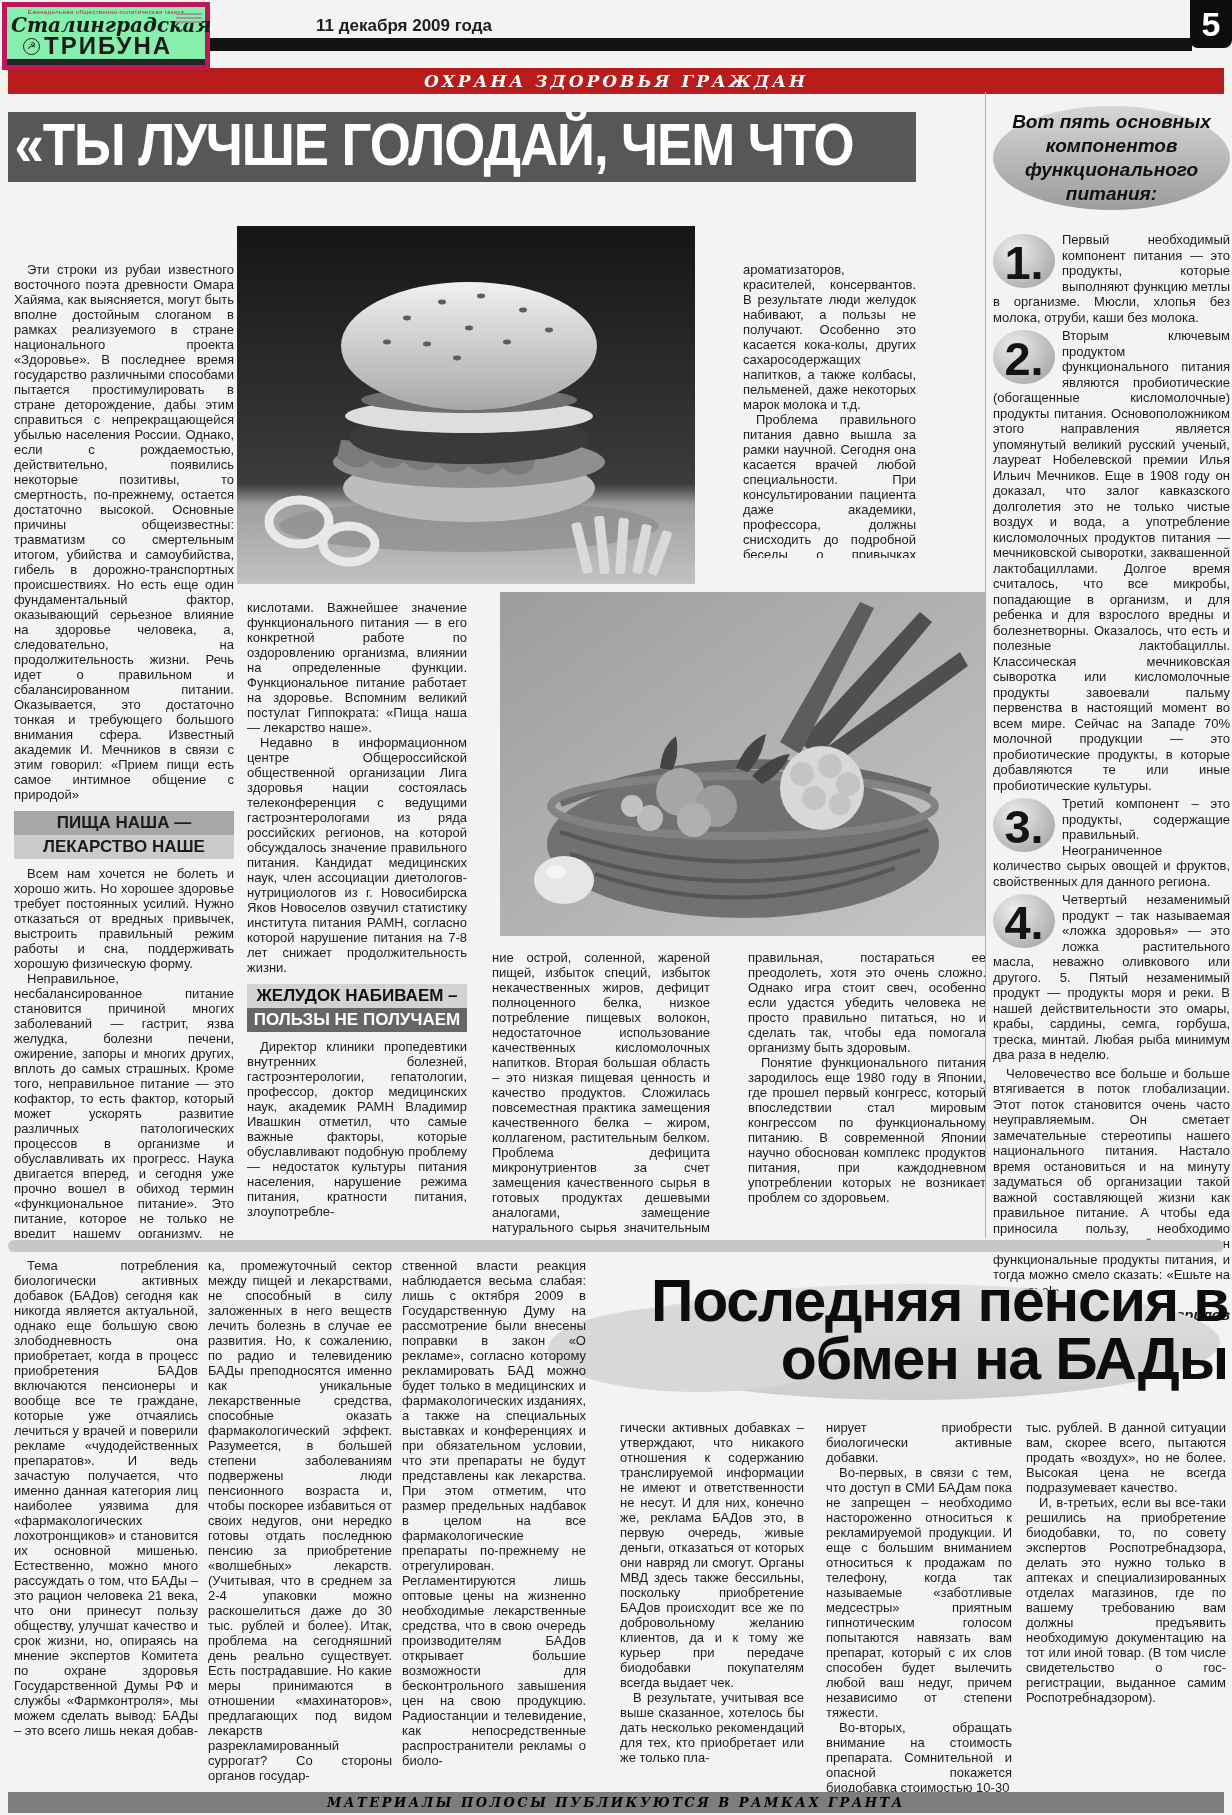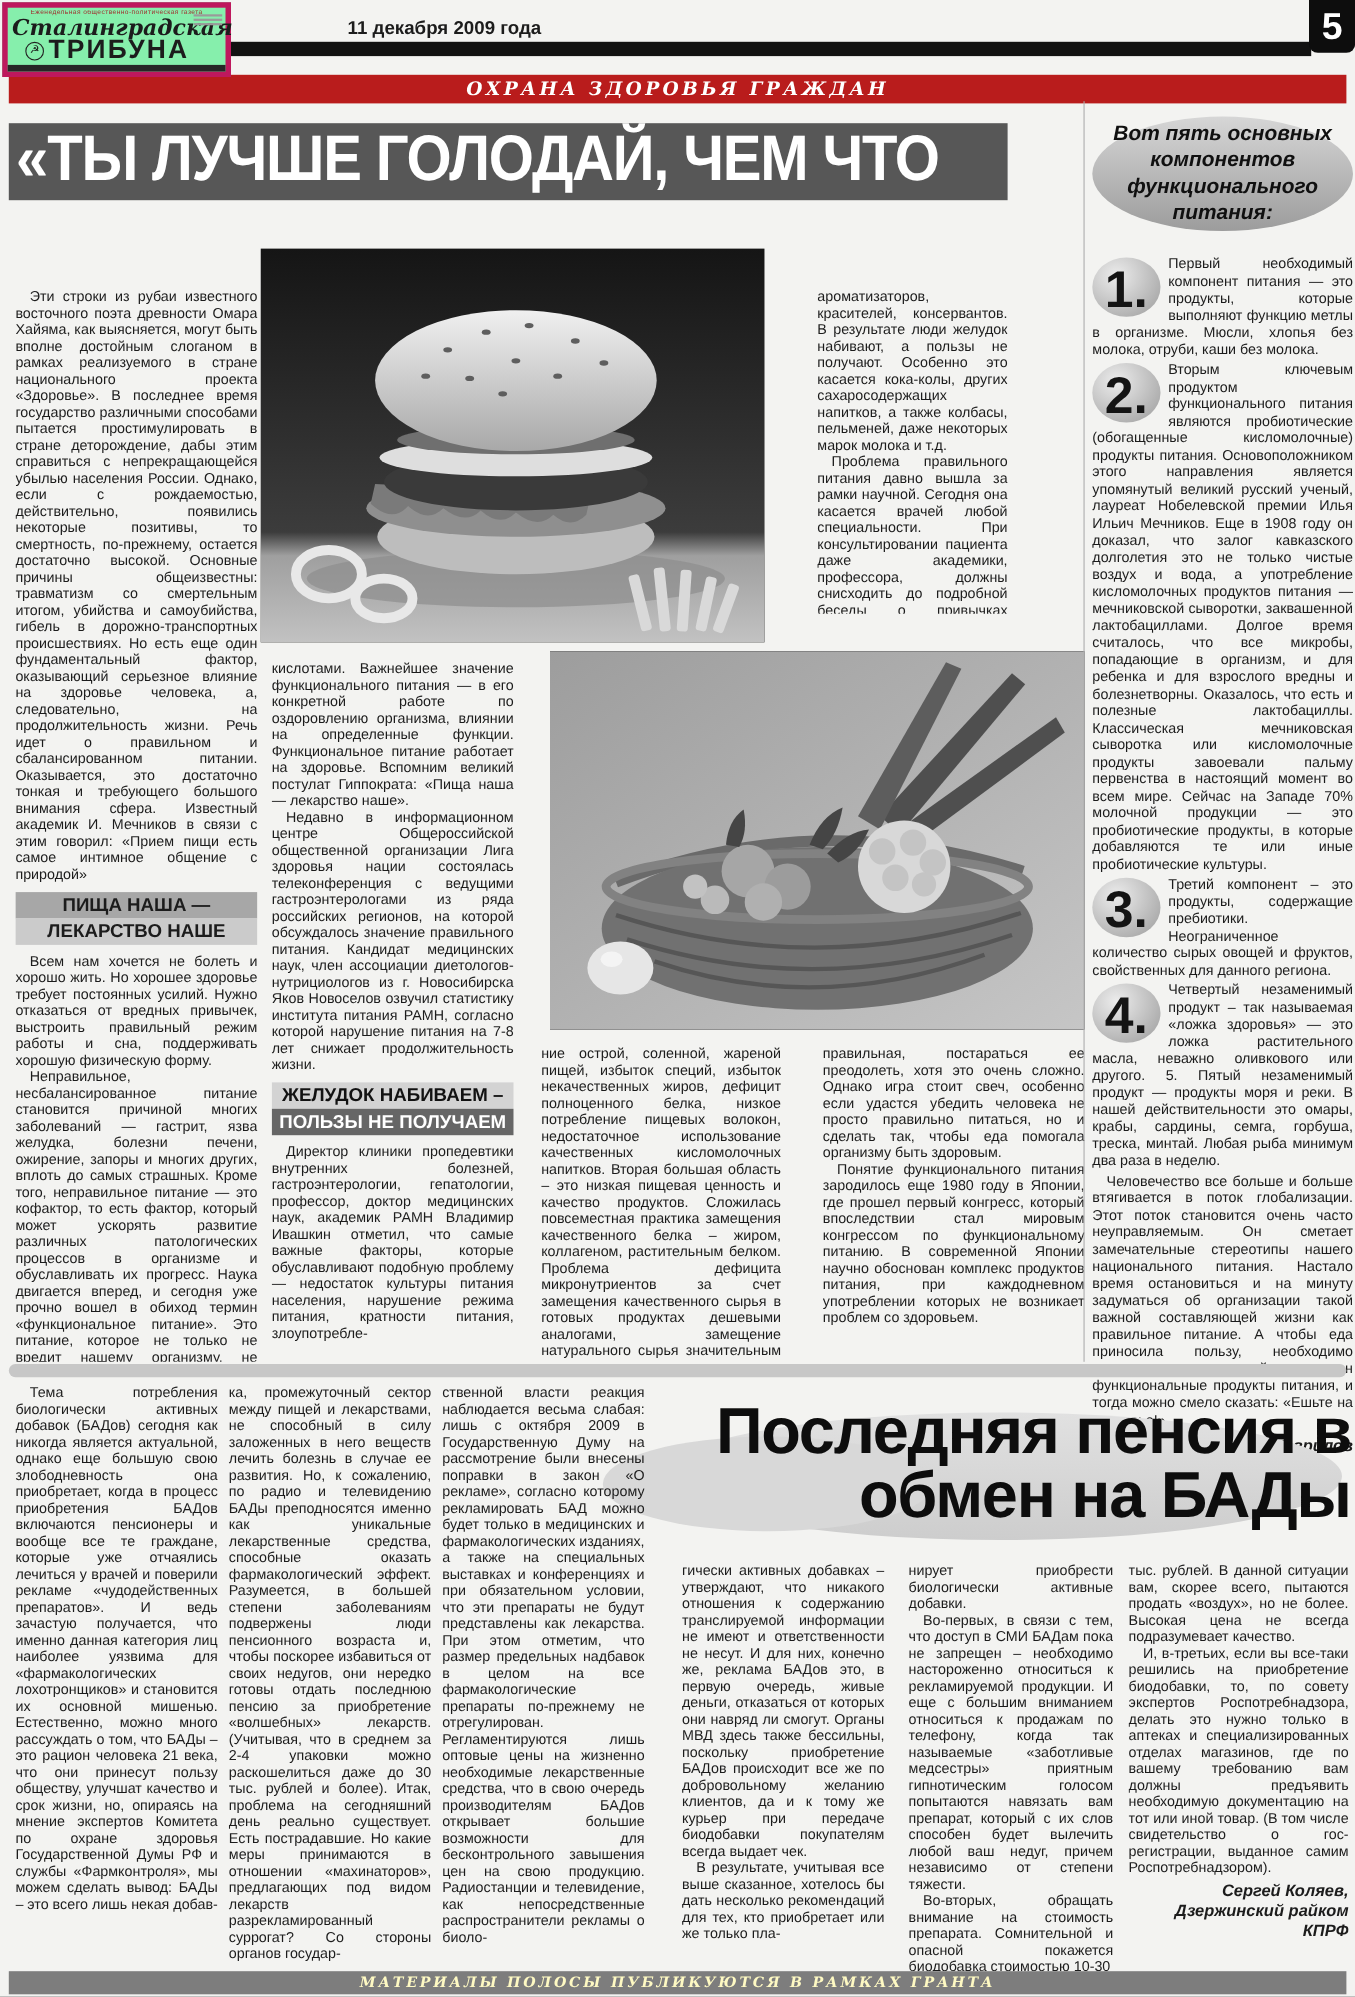--- a/index.html
+++ b/index.html
@@ -69,21 +69,21 @@
   .divider{left:8px;top:1240px;width:1216px;height:12px;background:#c7c7c7;border-radius:6px;}
   .a2-ellipse1{left:600px;top:1284px;width:620px;height:116px;border-radius:50%;background:linear-gradient(#e1e1e1,#cdcdcd);}
   .a2-ellipse2{left:548px;top:1306px;width:300px;height:86px;border-radius:50%;background:#d8d8d8;}
   .a2-head{left:556px;top:1272px;width:672px;text-align:right;z-index:2;}
   .a2-head span{display:inline-block;color:#0d0d0d;font-weight:bold;font-size:50px;line-height:58px;
                 white-space:nowrap;transform:scale(1.18,1.18);transform-origin:100% 50%;letter-spacing:-1px;}
   .a2-byline{font-weight:bold;font-style:italic;font-size:15px;line-height:18px;text-align:right;margin-top:6px;}
   .a2-byline div{margin:0;}
 
   
-  .footer-banner{left:8px;top:1792px;width:1216px;height:21px;background:#7d7d7d;color:#fef9c3;
+  .footer-banner{left:8px;top:1792px;width:1216px;height:21px;background:#7d7d7d;color:#000000;
                  font-family:"DejaVu Serif",serif;font-style:italic;font-weight:bold;
                  font-size:13px;line-height:21px;text-align:center;letter-spacing:2.5px;}
 </style>
 </head>
 <body>
 
 <div class="page">
 
   <div class="abs masthead">
     <div class="mh-tagline">Еженедельная общественно-политическая газета</div>
@@ -245,21 +245,21 @@
     <div class="sb-item">
       <span class="badge">1.</span>
       <span>Первый необходимый компонент питания — это продукты, которые выполняют функцию метлы в организме. Мюсли, хлопья без молока, отруби, каши без молока.</span>
     </div>
     <div class="sb-item">
       <span class="badge">2.</span>
       <span>Вторым ключевым продуктом функционального питания являются пробиотические (обогащенные кисломолочные) продукты питания. Основоположником этого направления является упомянутый великий русский ученый, лауреат Нобелевской премии Илья Ильич Мечников. Еще в 1908 году он доказал, что залог кавказского долголетия это не только чистые воздух и вода, а употребление кисломолочных продуктов питания — мечниковской сыворотки, заквашенной лактобациллами. Долгое время считалось, что все микробы, попадающие в организм, и для ребенка и для взрослого вредны и болезнетворны. Оказалось, что есть и полезные лактобациллы. Классическая мечниковская сыворотка или кисломолочные продукты завоевали пальму первенства в настоящий момент во всем мире. Сейчас на Западе 70% молочной продукции — это пробиотические продукты, в которые добавляются те или иные пробиотические культуры.</span>
     </div>
     <div class="sb-item">
       <span class="badge">3.</span>
-      <span>Третий компонент – это продукты, содержащие пребиотики. Неограниченное количество сырых овощей и фруктов, свойственных для данного региона.</span>
+      <span>Третий компонент – это продукты, содержащие правильный. Неограниченное количество сырых овощей и фруктов, свойственных для данного региона.</span>
     </div>
     <div class="sb-item">
       <span class="badge">4.</span>
       <span>Четвертый незаменимый продукт – так называемая «ложка здоровья» — это ложка растительного масла, неважно оливкового или другого. 5. Пятый незаменимый продукт — продукты моря и реки. В нашей действительности это омары, крабы, сардины, семга, горбуша, треска, минтай. Любая рыба минимум два раза в неделю.</span>
     </div>
     <div class="sb-closing">
       <p>Человечество все больше и больше втягивается в поток глобализации. Этот поток становится очень часто неуправляемым. Он сметает замечательные стереотипы нашего национального питания. Настало время остановиться и на минуту задуматься об организации такой важной составляющей жизни как правильное питание. А чтобы еда приносила пользу, необходимо включать в свой рацион функциональные продукты питания, и тогда можно смело сказать: «Ешьте на здоровье!».</p>
     </div>
     <div class="byline">Юрий Гаврилов</div>
   </div>
@@ -287,22 +287,17 @@
     <p class="ind">В результате, учитывая все выше сказанное, хотелось бы дать несколько рекомендаций для тех, кто приобретает или же только пла-</p>
   </div>
   <div class="abs body-text" style="left:826px;top:1420px;width:186px;height:372px;">
     <p>нирует приобрести биологически активные добавки.</p>
     <p class="ind">Во-первых, в связи с тем, что доступ в СМИ БАДам пока не запрещен – необходимо настороженно относиться к рекламируемой продукции. И еще с большим вниманием относиться к продажам по телефону, когда так называемые «заботливые медсестры» приятным гипнотическим голосом попытаются навязать вам препарат, который с их слов способен будет вылечить любой ваш недуг, причем независимо от степени тяжести.</p>
     <p class="ind">Во-вторых, обращать внимание на стоимость препарата. Сомнительной и опасной покажется биодобавка стоимостью 10-30</p>
   </div>
   <div class="abs body-text" style="left:1026px;top:1420px;width:200px;height:372px;">
     <p>тыс. рублей. В данной ситуации вам, скорее всего, пытаются продать «воздух», но не более. Высокая цена не всегда подразумевает качество.</p>
     <p class="ind">И, в-третьих, если вы все-таки решились на приобретение биодобавки, то, по совету экспертов Роспотребнадзора, делать это нужно только в аптеках и специализированных отделах магазинов, где по вашему требованию вам должны предъявить необходимую документацию на тот или иной товар. (В том числе свидетельство о гос-регистрации, выданное самим Роспотребнадзором).</p>
-    <div class="a2-byline">
-      <div>Сергей Коляев,</div>
-      <div>Дзержинский райком</div>
-      <div>КПРФ</div>
-    </div>
   </div>
 
   <div class="abs footer-banner">МАТЕРИАЛЫ ПОЛОСЫ ПУБЛИКУЮТСЯ В РАМКАХ ГРАНТА</div>
 
 </div>
 
 </body></html>

